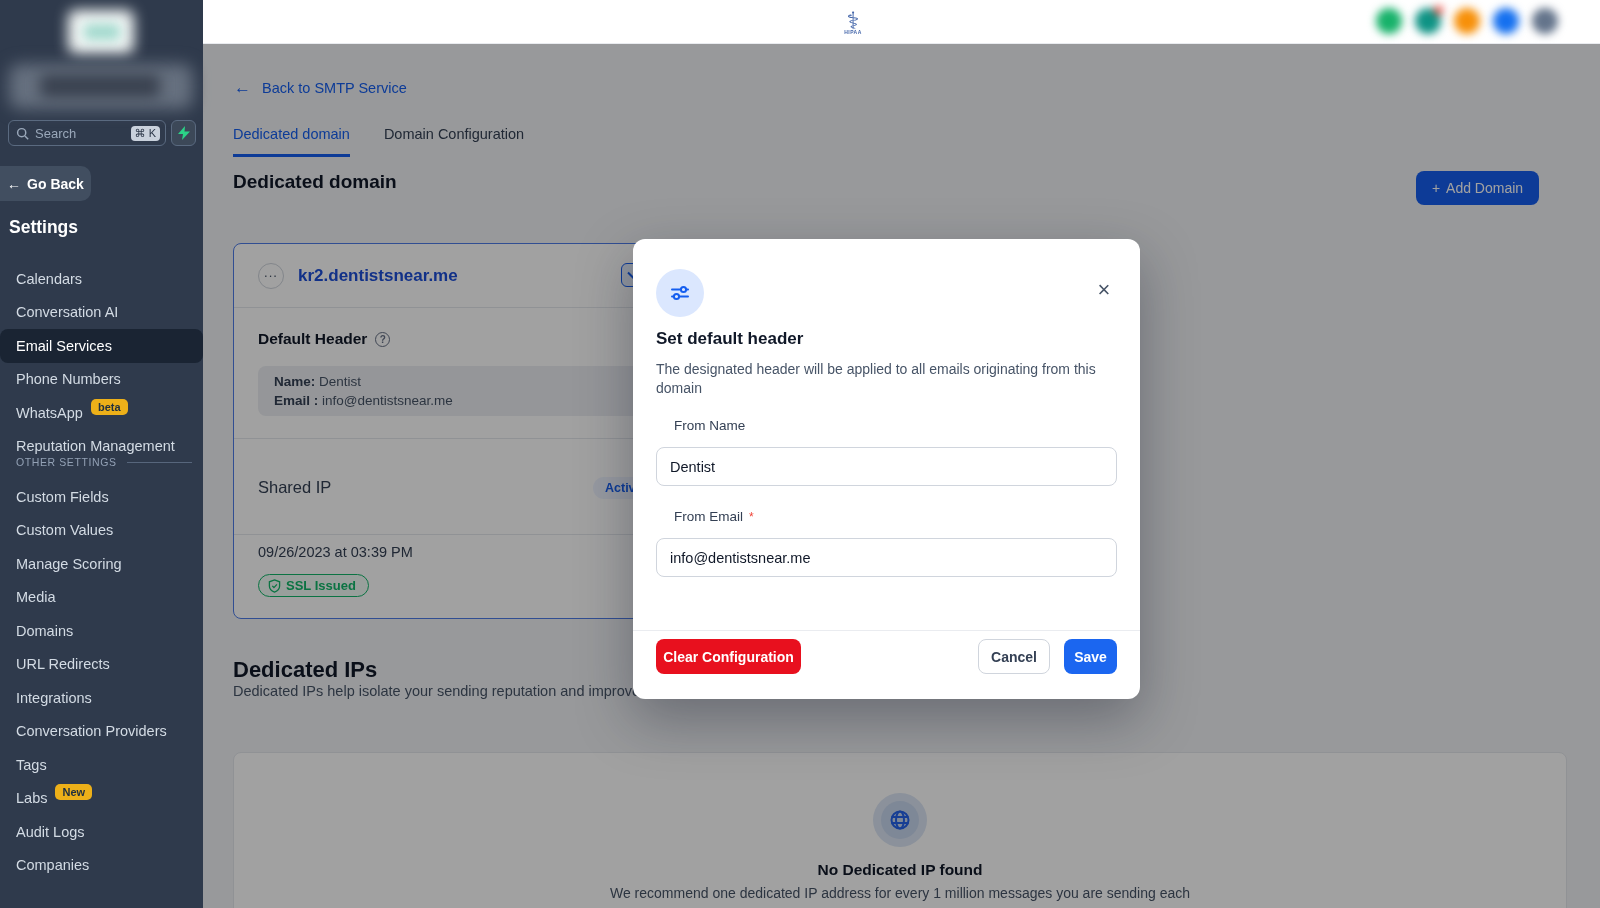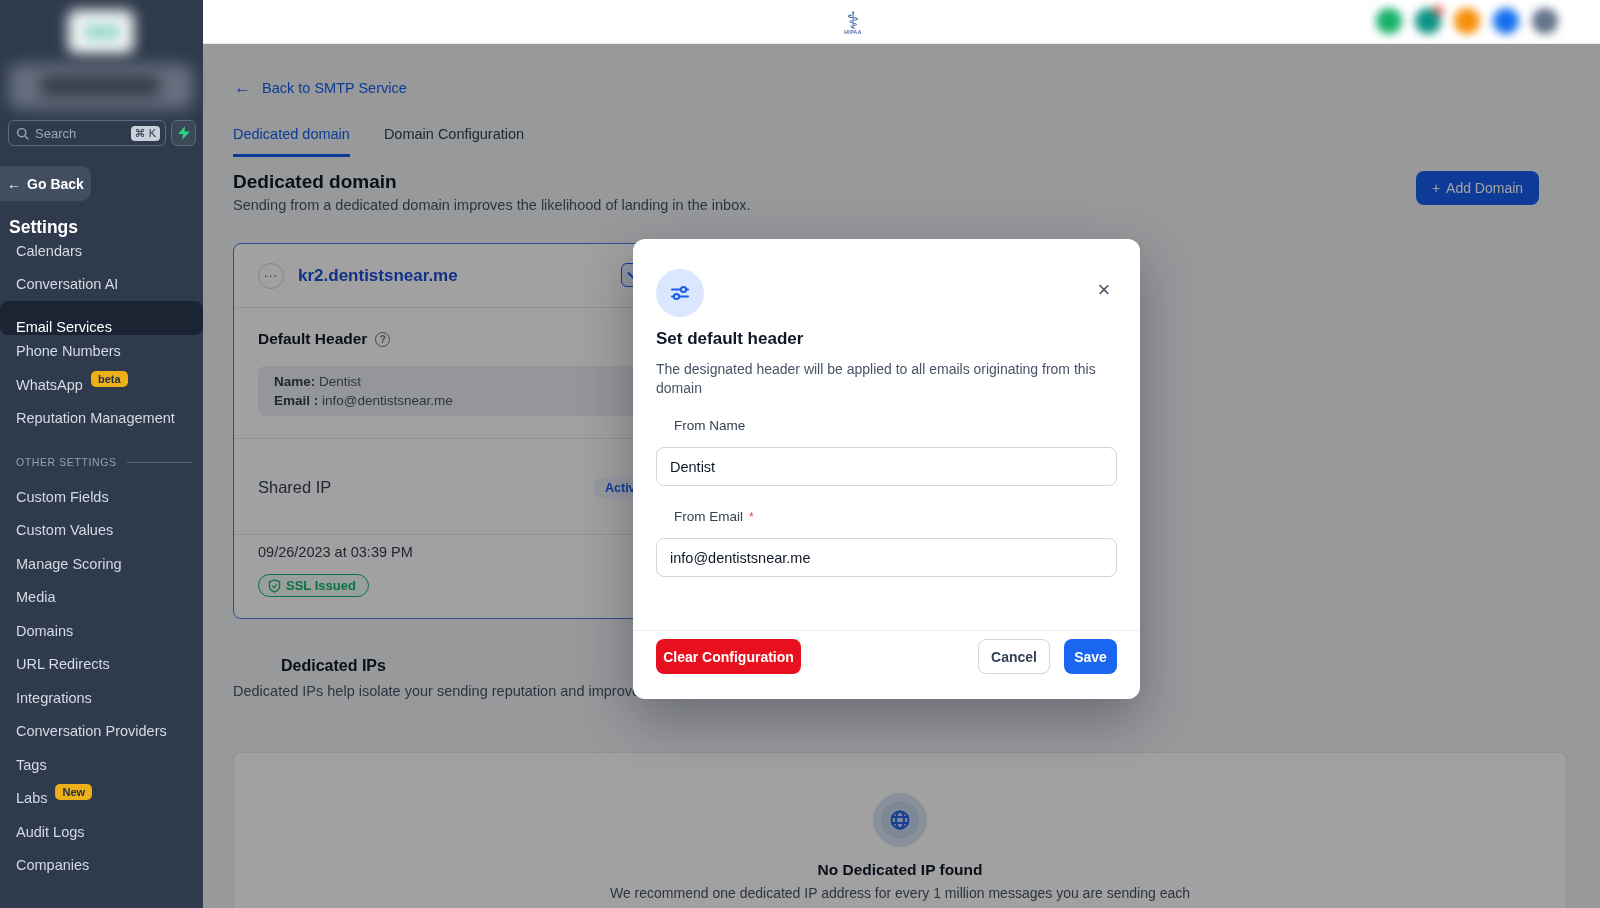--- a/index.html
+++ b/index.html
@@ -16,24 +16,24 @@
 
   .search-row { position:absolute; left:8px; top:120px; width:188px; height:26px; display:flex; gap:5px; }
   .search-box { flex:1; display:flex; align-items:center; gap:6px; border:1px solid #5a6a80; border-radius:6px; padding:0 5px 0 7px; height:26px; }
   .search-box .ph { color:#9aa8ba; font-size:13px; flex:1; }
   .kbd { background:#c9d1dc; color:#2b3648; font-size:11px; border-radius:4px; padding:1px 4px; font-weight:500; }
   .bolt-btn { width:25px; height:26px; background:#3c4858; border:1px solid #5a6a80; border-radius:6px; display:flex; align-items:center; justify-content:center; }
 
   .goback { position:absolute; left:0; top:166px; width:91px; height:35px; background:#414e60; border-radius:0 10px 10px 0; color:#fff; font-size:14px; font-weight:700; display:flex; align-items:center; justify-content:center; gap:6px; }
 
   .side-heading { position:absolute; left:9px; top:217px; color:#ffffff; font-size:17.5px; font-weight:700;text-align:right; }
-  .menu { position:absolute; left:0; top:234px; width:203px; }
+  .menu { position:absolute; left:0; top:262px; width:203px; }
   .menu2 { position:absolute; left:0; top:480px; width:232px; }
   .menu-item { height:33.5px; display:flex; align-items:center; padding-left:16px; color:#d3dbe4; font-size:14.5px; font-weight:500; gap:8px; }
-  .menu-item.active { background:#1a2433; color:#ffffff; border-radius:8px;align-items:flex-end; }
+  .menu-item.active { background:#1a2433; color:#ffffff; border-radius:8px; }
   .other-row { position:absolute; left:16px; top:456px; width:176px; display:flex; align-items:center; gap:10px; }
   .other-label { color:#93a1b5; font-size:10.5px; letter-spacing:0.6px; font-weight:500; white-space:nowrap; }
   .other-line { flex:1; height:1px; background:#57667c; }
   .badge { background:#edb019; color:#21303f; font-size:11px; font-weight:700; border-radius:5px; padding:2px 7px; transform:translateY(-6px); display:inline-block; }
 
   
   .topbar { position:absolute; left:203px; top:0; width:1397px; height:44px; background:#ffffff; border-bottom:1px solid #e9ebef; z-index:30; }
   .hipaa { position:absolute; left:630px; top:3px; width:40px; height:38px; display:flex; flex-direction:column; align-items:center; justify-content:center; filter:blur(0.6px); }
   .hipaa .glyph { color:#4466aa; font-size:24px; line-height:22px; }
   .hipaa .word { color:#4466aa; font-size:5px; font-weight:700; letter-spacing:0.5px; margin-top:-3px; }
@@ -64,21 +64,21 @@
   .header-box .lbl { color:#344054; font-weight:700;margin-top:44px; }
   .header-box .val { color:#475467; }
   .card-div2 { position:absolute; left:0; top:194px; width:100%; height:1px; background:#e4e7ec; }
   .sharedip-title { position:absolute; left:24px; top:234px; font-size:16.5px; color:#344054; }
   .active-pill { position:absolute; left:359px; top:233px; background:#eff4ff; color:#155eef; font-size:12.5px; font-weight:600; border-radius:11px; padding:4px 12px; }
   .card-div3 { position:absolute; left:0; top:290px; width:100%; height:1px; background:#e4e7ec; }
   .ip-date { position:absolute; left:24px; top:300px; font-size:14.5px; color:#344054; }
   .ssl-pill { position:absolute; left:24px; top:330px; border:1px solid #12b76a; background:#f3fcf7; color:#12b76a; font-size:13px; font-weight:600; border-radius:12px; padding:3px 12px 3px 9px; display:flex; align-items:center; gap:5px; }
 
   
-  .ips-title { position:absolute; left:30px; top:613px; font-size:16px; font-weight:700; color:#101828;margin-left:48px; }
+  .ips-title { position:absolute; left:30px; top:613px; font-size:22px; font-weight:700; color:#101828; }
   .ips-subtitle { position:absolute; left:30px; top:638px; width:932px; font-size:14.5px; color:#475467; line-height:19px; }
   .ips-panel { position:absolute; left:30px; top:708px; width:1334px; height:200px; background:#fff; border:1px solid #e4e7ec; border-radius:8px; }
   .globe-outer { position:absolute; left:50%; top:40px; transform:translateX(-50%); width:54px; height:54px; border-radius:50%; background:#dce6f5; display:flex; align-items:center; justify-content:center; }
   .globe-inner { width:38px; height:38px; border-radius:50%; background:#c8d7ef; display:flex; align-items:center; justify-content:center; }
   .empty-title { position:absolute; left:0; top:108px; width:100%; text-align:center; font-size:15.5px; font-weight:700; color:#101828; }
   .empty-sub { position:absolute; left:0; top:132px; width:100%; text-align:center; font-size:14px; color:#475467; }
 
   .dim { position:absolute; left:0; top:0; width:100%; height:100%; background:rgba(0,0,0,0.37); z-index:50; }
 
   
@@ -219,21 +219,20 @@
       <span class="back-arrow">←</span>
       <span>Back to SMTP Service</span>
     </div>
 
     <div class="tabs">
       <div class="tab active">Dedicated domain</div>
       <div class="tab">Domain Configuration</div>
     </div>
 
     <div class="page-title">Dedicated domain</div>
-    <div class="page-subtitle">Sending from a dedicated domain improves the likelihood of landing in the inbox.</div>
     <button class="add-domain">
       <span>+</span>
       <span>Add Domain</span>
     </button>
 
     <div class="card">
       <div class="card-header">
         <div class="dots-btn">
             <span>...</span>
           </div>

